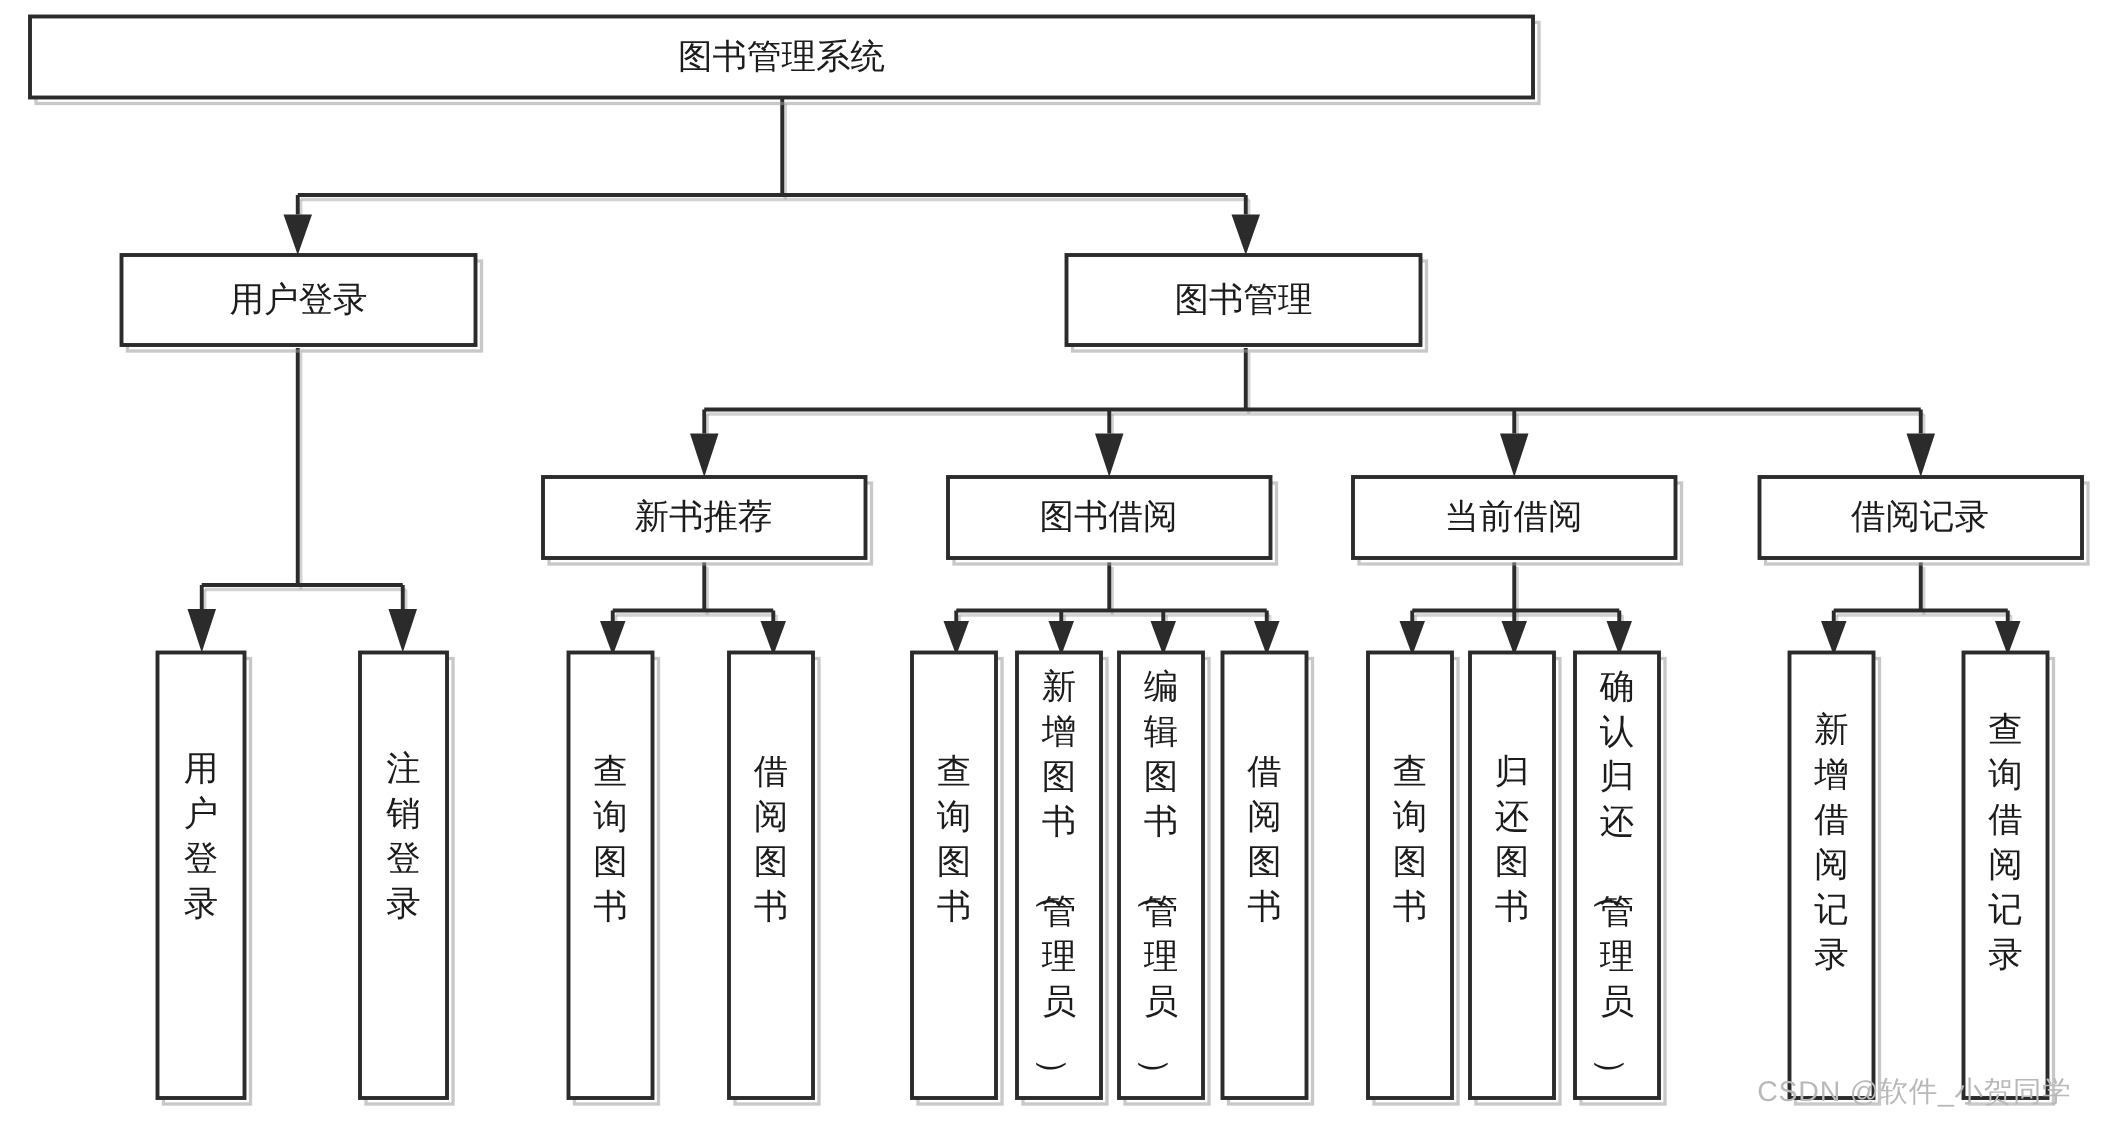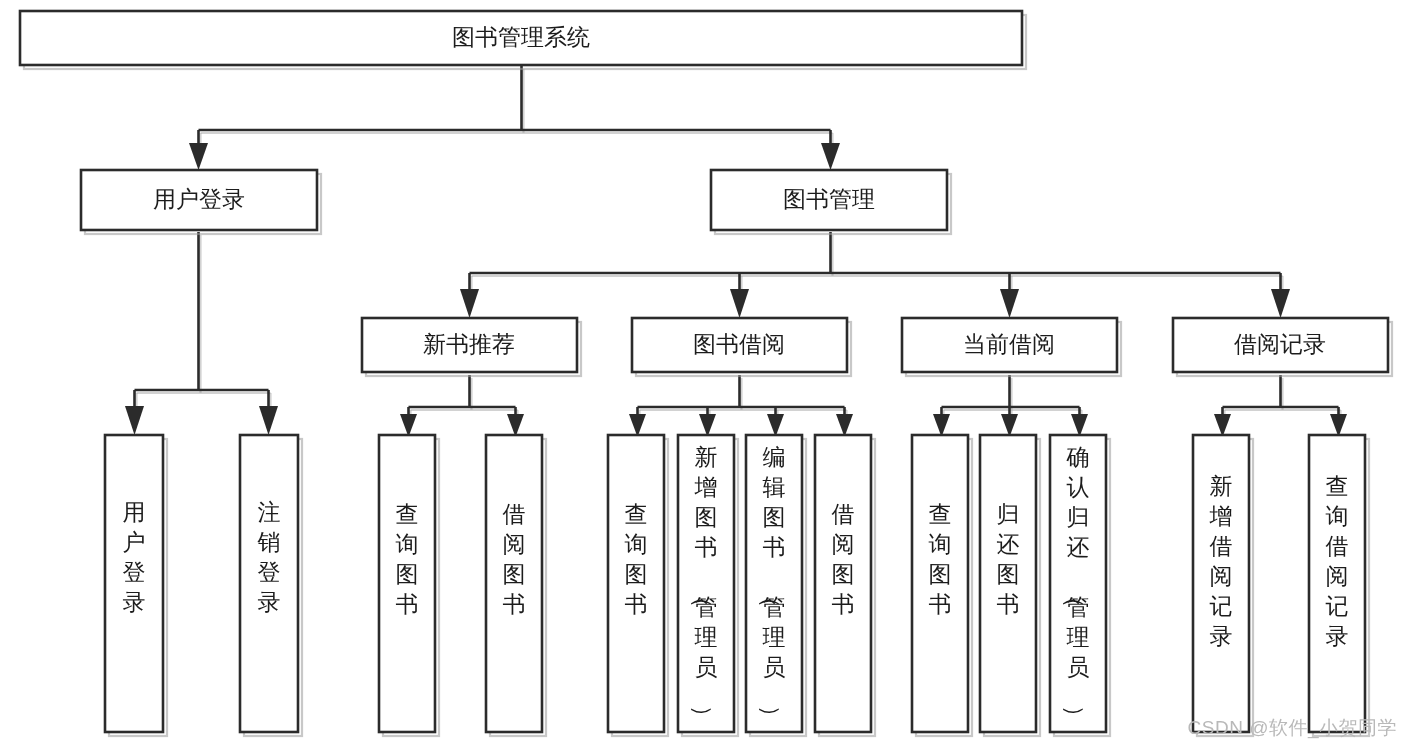--- a/index.html
+++ b/index.html
@@ -63,21 +63,21 @@
     dominant-baseline: middle;
   }
   .node-label-v {
     font-family: "Liberation Sans", "DejaVu Sans", sans-serif;
     font-size: 23px;
     fill: #1c1c1c;
     text-anchor: middle;
   }
   .watermark {
     position: absolute;
-    right: 8px;
+    right: 24px;
     bottom: 6px;
     font-family: "Liberation Sans", "DejaVu Sans", sans-serif;
     font-size: 19px;
     color: #b9b9b9;
     letter-spacing: 0.5px;
     white-space: nowrap;
     user-select: none;
   }
 </style>
 </head>

